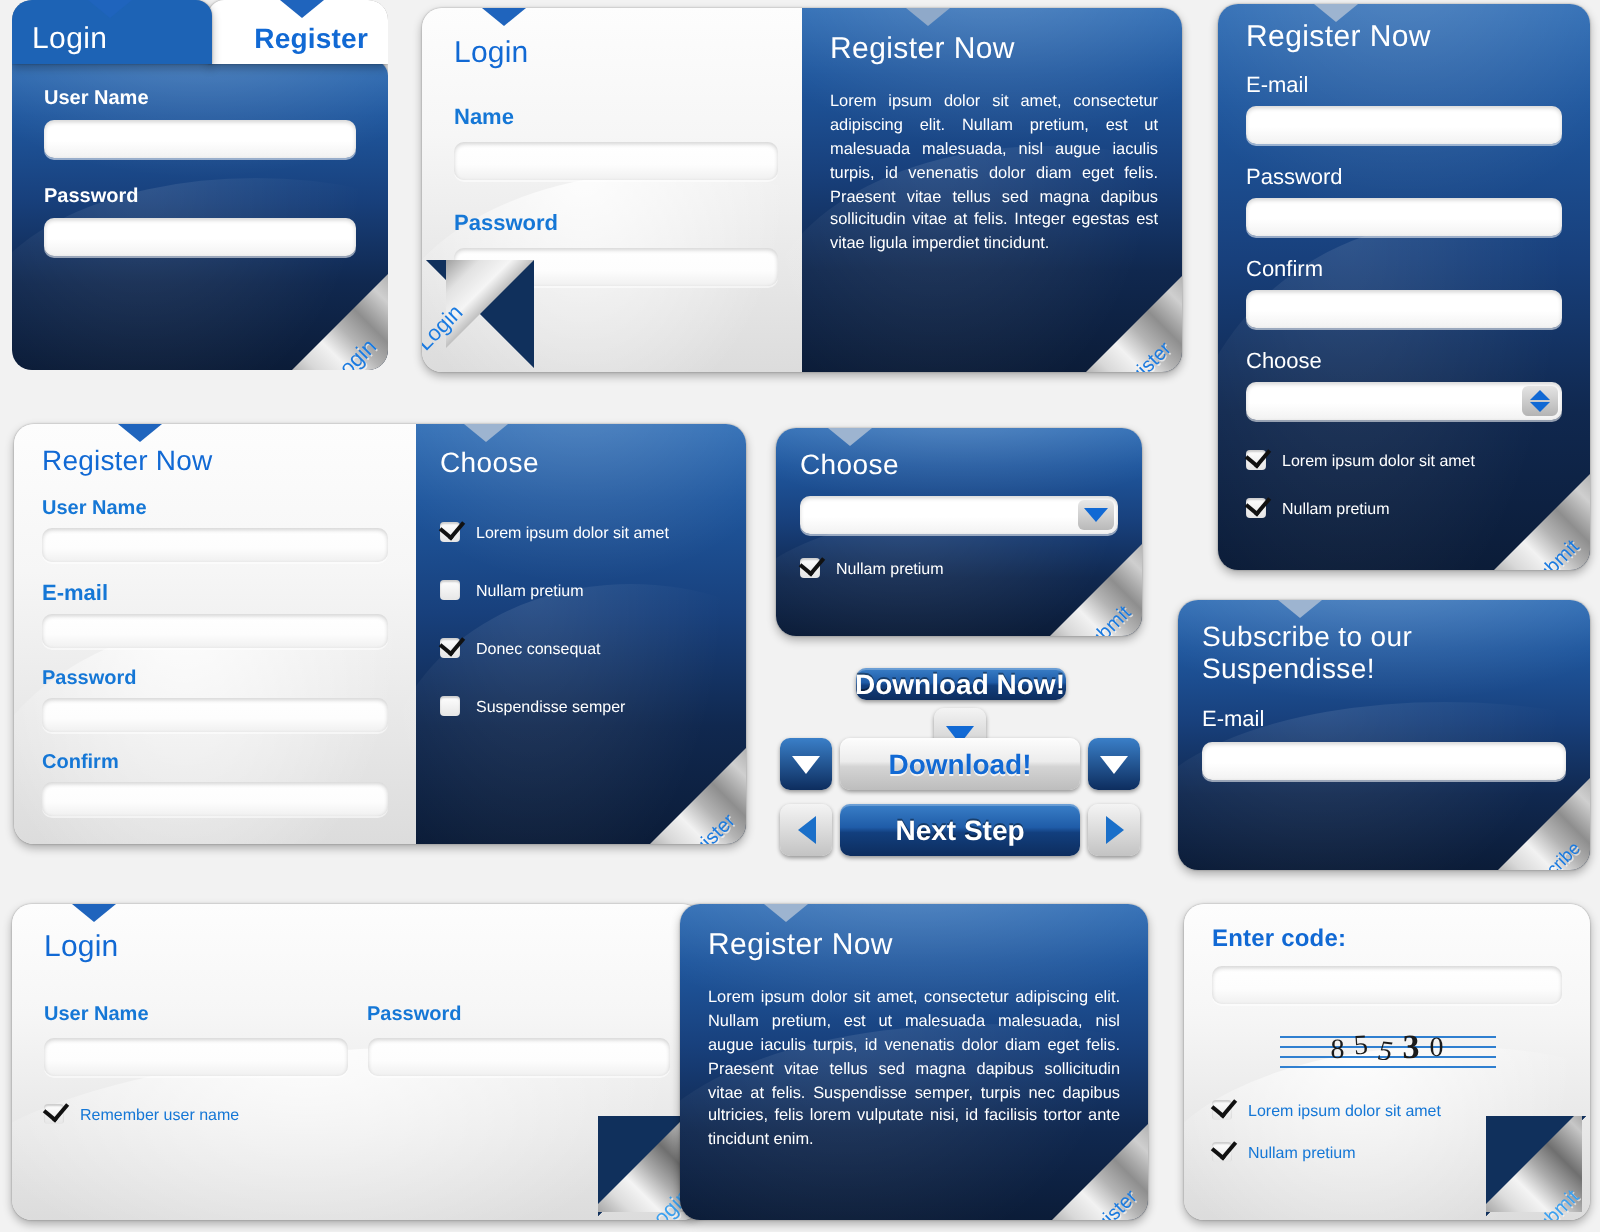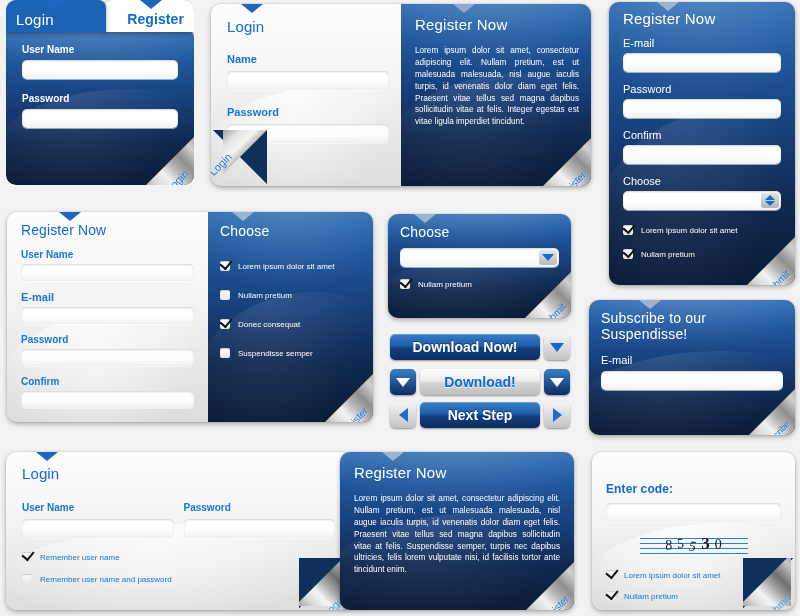--- a/index.html
+++ b/index.html
@@ -323,21 +323,21 @@
       <div class="cbox checked"></div>
       <span class="cb-label-white">Nullam pretium</span>
     </div>
   </div>
   <div class="curl" style="width:50px;height:50px;">
     <div class="metal" style="width:54px;height:54px;"></div>
     <div class="curl-label" style="font-size:10px;">Submit</div>
   </div>
 </div>
 
-<div class="btn" style="left:390px; top:334px; width:180px; gap:4px;">
+<div class="btn" style="left:390px; top:334px; width:180px; gap:4px;flex-direction:column;">
   <div class="btn-main">
     <span>Download Now!</span>
   </div>
   <div class="arrow-box">
     <div class="a-down-blue"></div>
   </div>
 </div>
 
 <div class="btn" style="left:390px; top:369px; width:180px; gap:4px;">
   <div class="arrow-box blue">
@@ -387,24 +387,20 @@
       </div>
       <div style="flex:1;">
         <div class="lbl-blue">Password</div>
         <div class="field on-white" style="margin-top:6px;"></div>
       </div>
     </div>
     <div class="cbrow" style="margin-top:14px;">
       <div class="cbox checked"></div>
       <span class="cb-label-blue">Remember user name</span>
     </div>
-    <div class="cbrow" style="margin-top:12px;">
-      <div class="cbox"></div>
-      <span class="cb-label-blue">Remember user name and password</span>
-    </div>
   </div>
   <div class="curl dark-sheet" style="width:52px;height:52px;">
     <div class="sheet" style="width:52px;height:52px;"></div>
     <div style="position:absolute; right:4px; bottom:4px; width:52px; height:52px;
                 background: linear-gradient(45deg,#9a9a9a 0%,#dddddd 20%,#f4f4f4 34%,#ababab 50%,#6f6f6f 66%,#c7c7c7 88%,#9a9a9a 100%);
                 clip-path: polygon(100% 0, 100% 100%, 0 100%);
                 box-shadow:-2px -2px 4px rgba(0,0,0,.3);"></div>
     <div class="curl-label" style="color:#3ba0f0;">Login</div>
   </div>
 </div>
@@ -415,21 +411,21 @@
     <div class="h-white">Register Now</div>
     <div class="body-white" style="margin-top:12px;">Lorem ipsum dolor sit amet, consectetur adipiscing elit. Nullam pretium, est ut malesuada malesuada, nisl augue iaculis turpis, id venenatis dolor diam eget felis. Praesent vitae tellus sed magna dapibus sollicitudin vitae at felis. Suspendisse semper, turpis nec dapibus ultricies, felis lorem vulputate nisi, id facilisis tortor ante tincidunt enim.</div>
   </div>
   <div class="curl" style="width:52px;height:52px;">
     <div class="metal" style="width:56px;height:56px;"></div>
     <div class="curl-label" style="font-size:10px;">Register</div>
   </div>
 </div>
 
 <div class="panel white-surface shadow" style="left:592px; top:452px; width:203px; height:158px;">
-  <div style="position:absolute; left:14px; top:10px; right:14px;margin-top:20px;">
+  <div style="position:absolute; left:14px; top:10px; right:14px;">
     <div class="h-blue" style="font-size:12px;">Enter code:</div>
     <div class="field on-white" style="margin-top:7px;"></div>
     <div class="captcha" style="margin-top:12px;">
       <span>8</span>
       <span>5</span>
       <span>5</span>
       <span>3</span>
       <span>0</span>
     </div>
     <div class="cbrow" style="margin-top:14px;">

